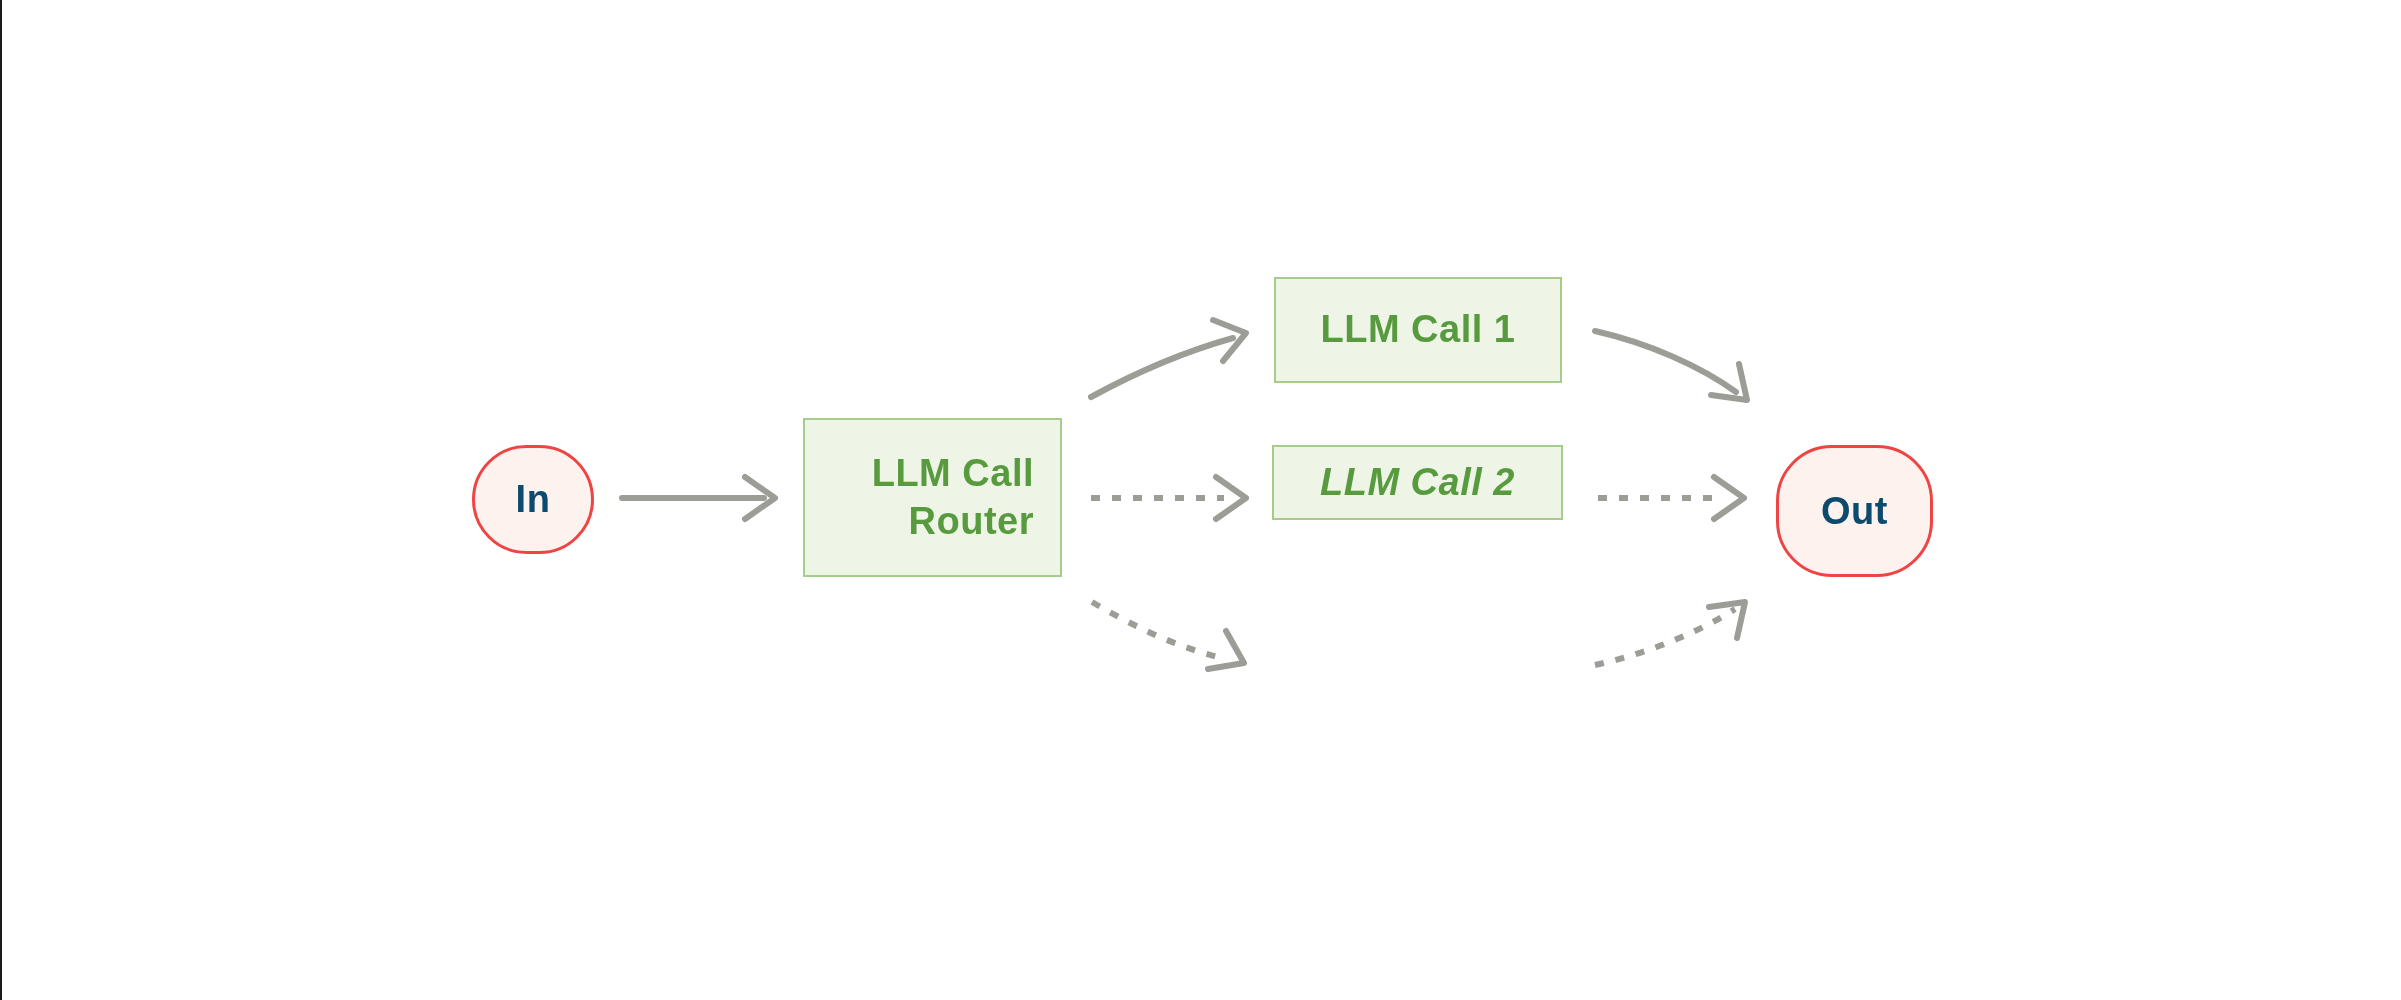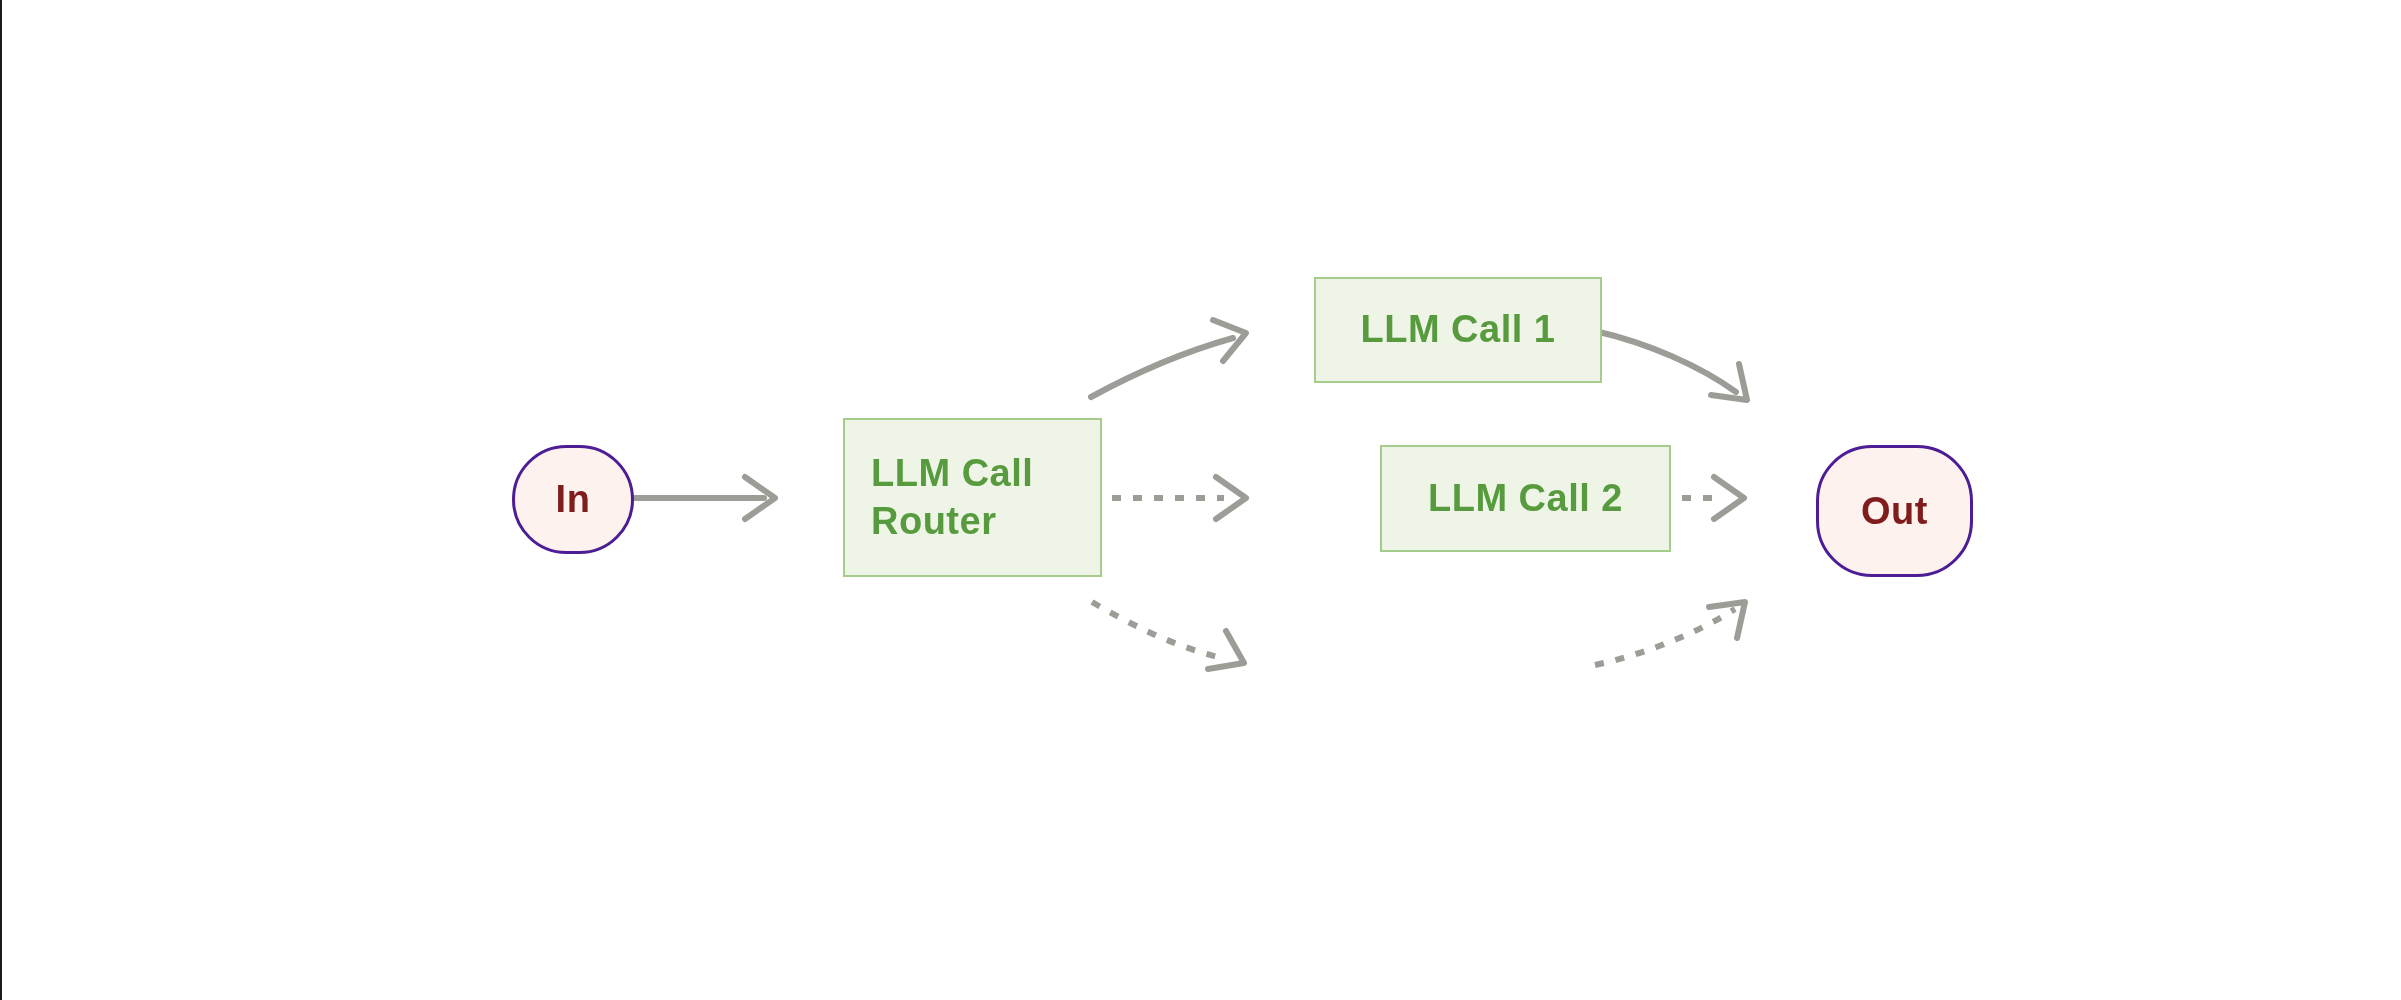--- a/index.html
+++ b/index.html
@@ -21,44 +21,43 @@
     top: 0;
     width: 2px;
     height: 100%;
     background: #1c1c1c;
   }
   .node {
     position: absolute;
     display: flex;
     align-items: center;
     justify-content: center;
-    text-align: left;
+    text-align: right;
     font-weight: 700;
     letter-spacing: 0.5px;
     box-sizing: border-box;
-    margin-left: 40px;
   }
   .node-pill {
     background: #fdf2ee;
-    border: 3px solid #4c1d95;
-    color: #7f1d1d;
+    border: 3px solid #ef4444;
+    color: #0c4a6e;
     border-radius: 56px;
     font-size: 38px;
   }
   .node-box {
     background: #eef5e7;
     border: 2px solid #a6cc8b;
     color: #579b3e;
     font-size: 38px;
     line-height: 1.25;
   }
   #node-in     { left: 472px;  top: 445px; width: 122px; height: 109px; }
   #node-router { left: 803px;  top: 418px; width: 259px; height: 159px; padding: 0 26px; }
   #node-call1  { left: 1274px; top: 277px; width: 288px; height: 106px; }
-  #node-call2  { left: 1340px; top: 445px; width: 291px; height: 107px; }
+  #node-call2  { left: 1272px; top: 445px; width: 291px; height: 75px; font-style: italic; }
   #node-call3  { left: 1270px; top: 613px; width: 295px; height: 106px; }
   #node-out    { left: 1776px; top: 445px; width: 157px; height: 132px; }
 
   .edges-overlay {
     position: absolute;
     left: 0;
     top: 0;
     width: 2401px;
     height: 1000px;
     pointer-events: none;

